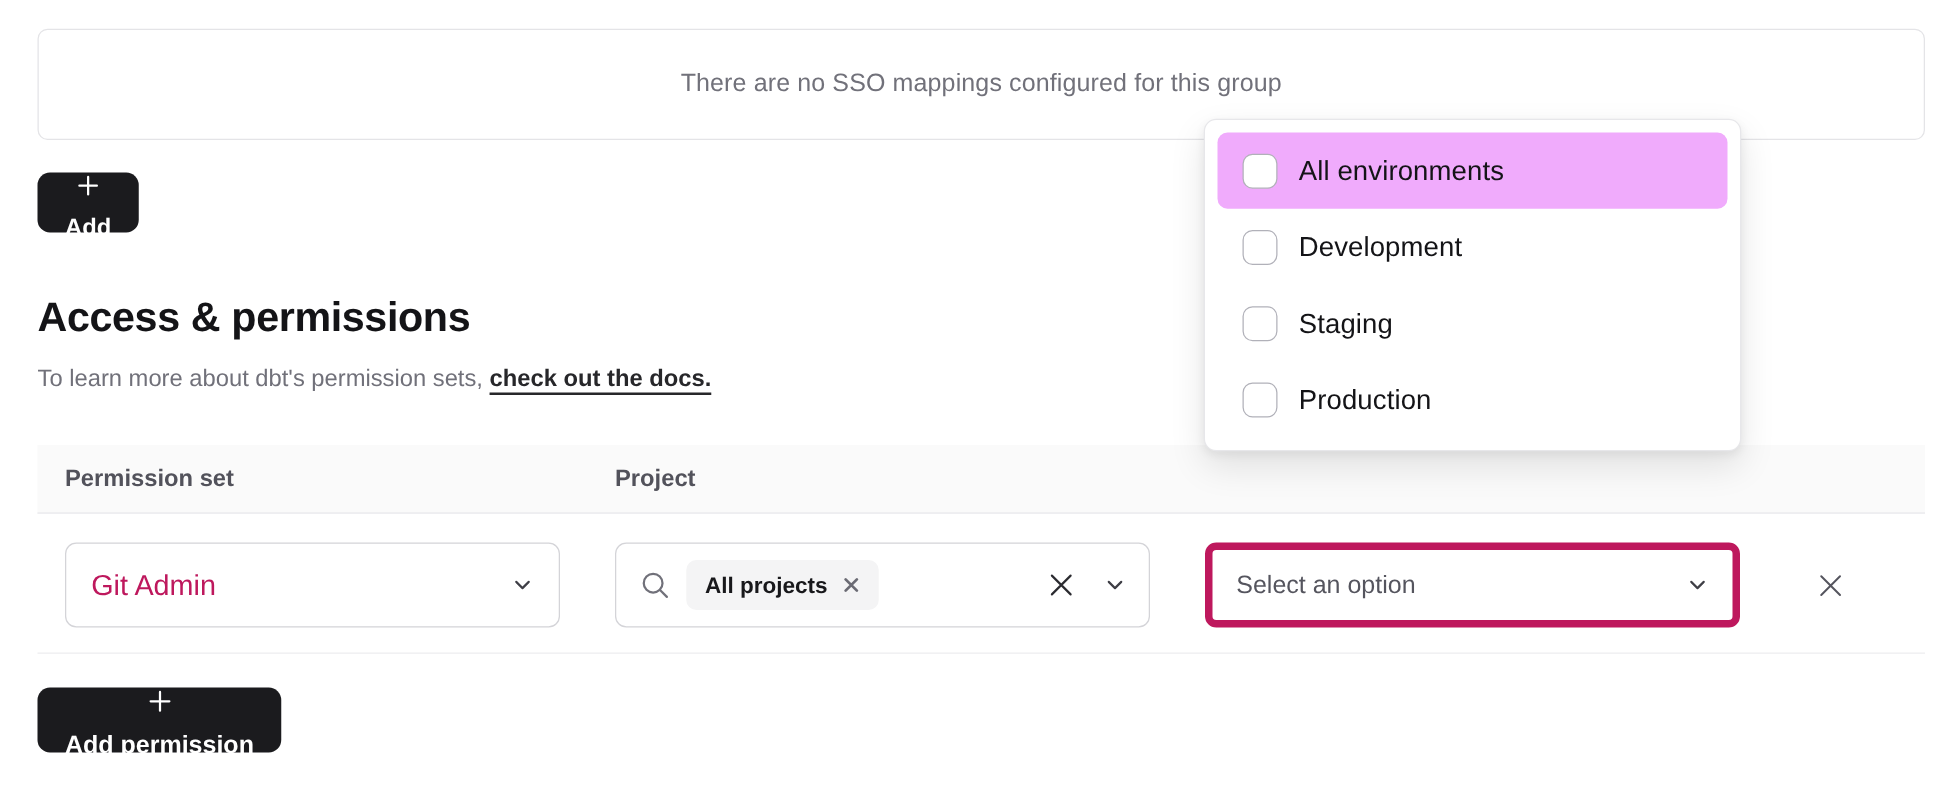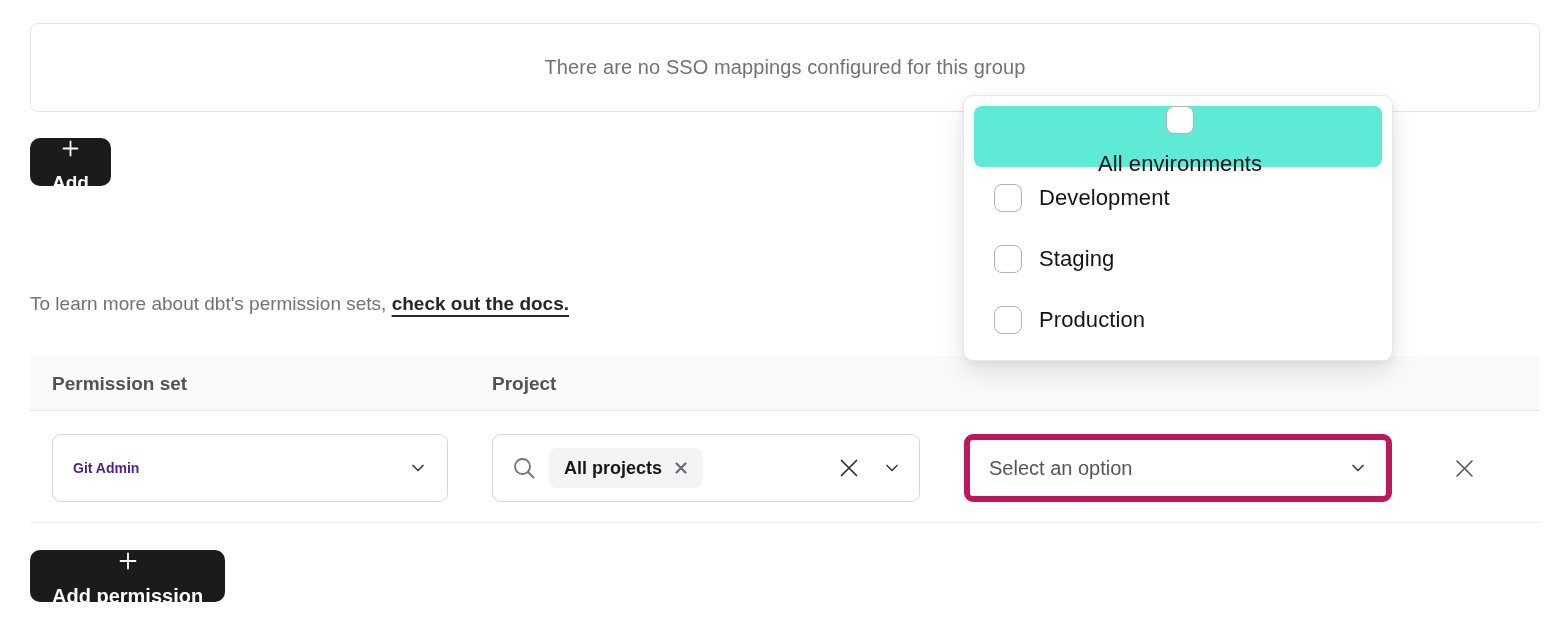--- a/index.html
+++ b/index.html
@@ -111,21 +111,21 @@
     top: 23px;
     height: 68px;
     border: 1px solid #d4d4d8;
     border-radius: 9px;
     background: #ffffff;
     display: flex;
     align-items: center;
     cursor: pointer;
   }
   .select-permission { left: 22px;  width: 396px; padding: 0 20px; justify-content: space-between; }
-  .select-permission .value { font-size: 14px; font-weight: 700; color: #4c1d95; }
+  .select-permission .value { font-size: 23px; font-weight: 400; color: #be185d; }
 
   .multiselect-project { left: 462px; width: 428px; padding: 0 18px; gap: 12px; }
   .tag-pill {
     display: inline-flex;
     align-items: center;
     gap: 12px;
     height: 40px;
     padding: 0 15px;
     background: #f4f4f5;
     border-radius: 8px;
@@ -171,21 +171,21 @@
   }
   .dropdown-option {
     height: 61px;
     display: flex;
     align-items: center;
     gap: 17px;
     padding: 0 16px 0 20px;
     border-radius: 8px;
     cursor: pointer;
   }
-  .dropdown-option.highlighted { background: #5eead4; flex-direction: column; }
+  .dropdown-option.highlighted { background: #f0abfc; }
   .checkbox {
     width: 28px; height: 28px;
     border: 1.5px solid #b1b1b9;
     border-radius: 8px;
     background: #ffffff;
     flex: none;
   }
   .dropdown-option .opt-label { font-size: 22px; color: #141417; letter-spacing: 0.1px; }
 
   svg { display: block; }
@@ -201,20 +201,21 @@
 
   <button class="btn-dark btn-add">
     <span class="icon-btn">
       <svg width="21" height="21" viewBox="0 0 21 21">
           <path d="M10.5 3.5 V17.5 M3.5 10.5 H17.5" stroke="#ffffff" stroke-width="1.8" stroke-linecap="round" fill="none"></path>
         </svg>
     </span>
     <span>Add</span>
   </button>
 
+  <h1 class="heading">Access &amp; permissions</h1>
   <p class="description">
     <span>To learn more about dbt's permission sets,</span>
     <a>check out the docs.</a>
   </p>
 
   <div class="table-header">
     <span class="th th-permission">Permission set</span>
     <span class="th th-project">Project</span>
   </div>
 

